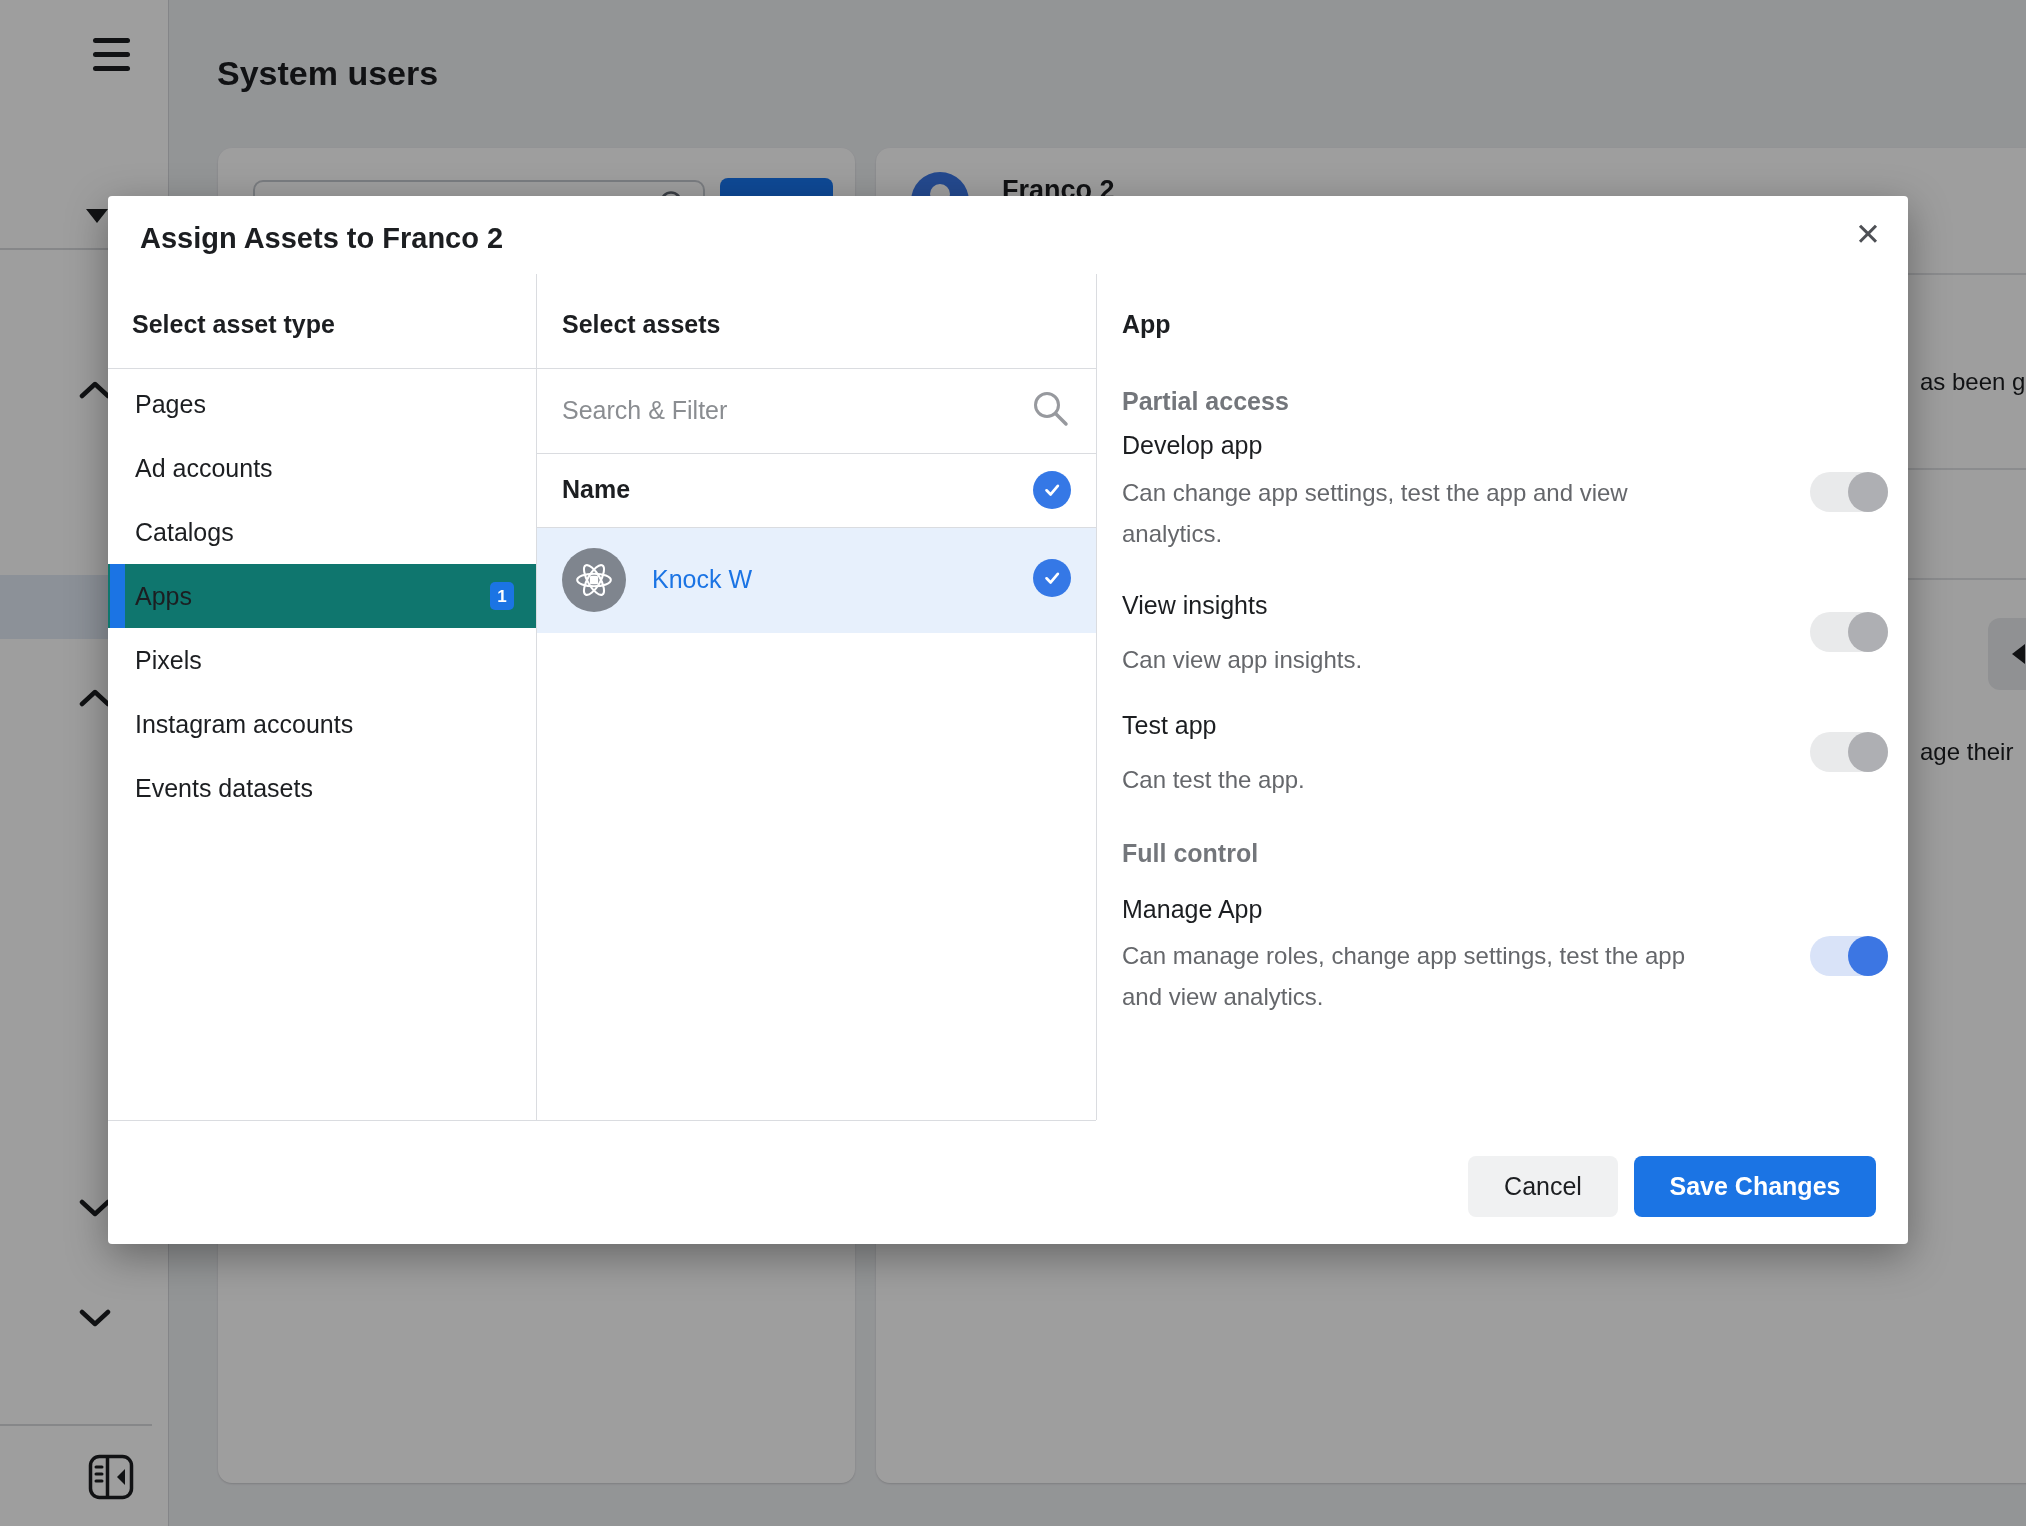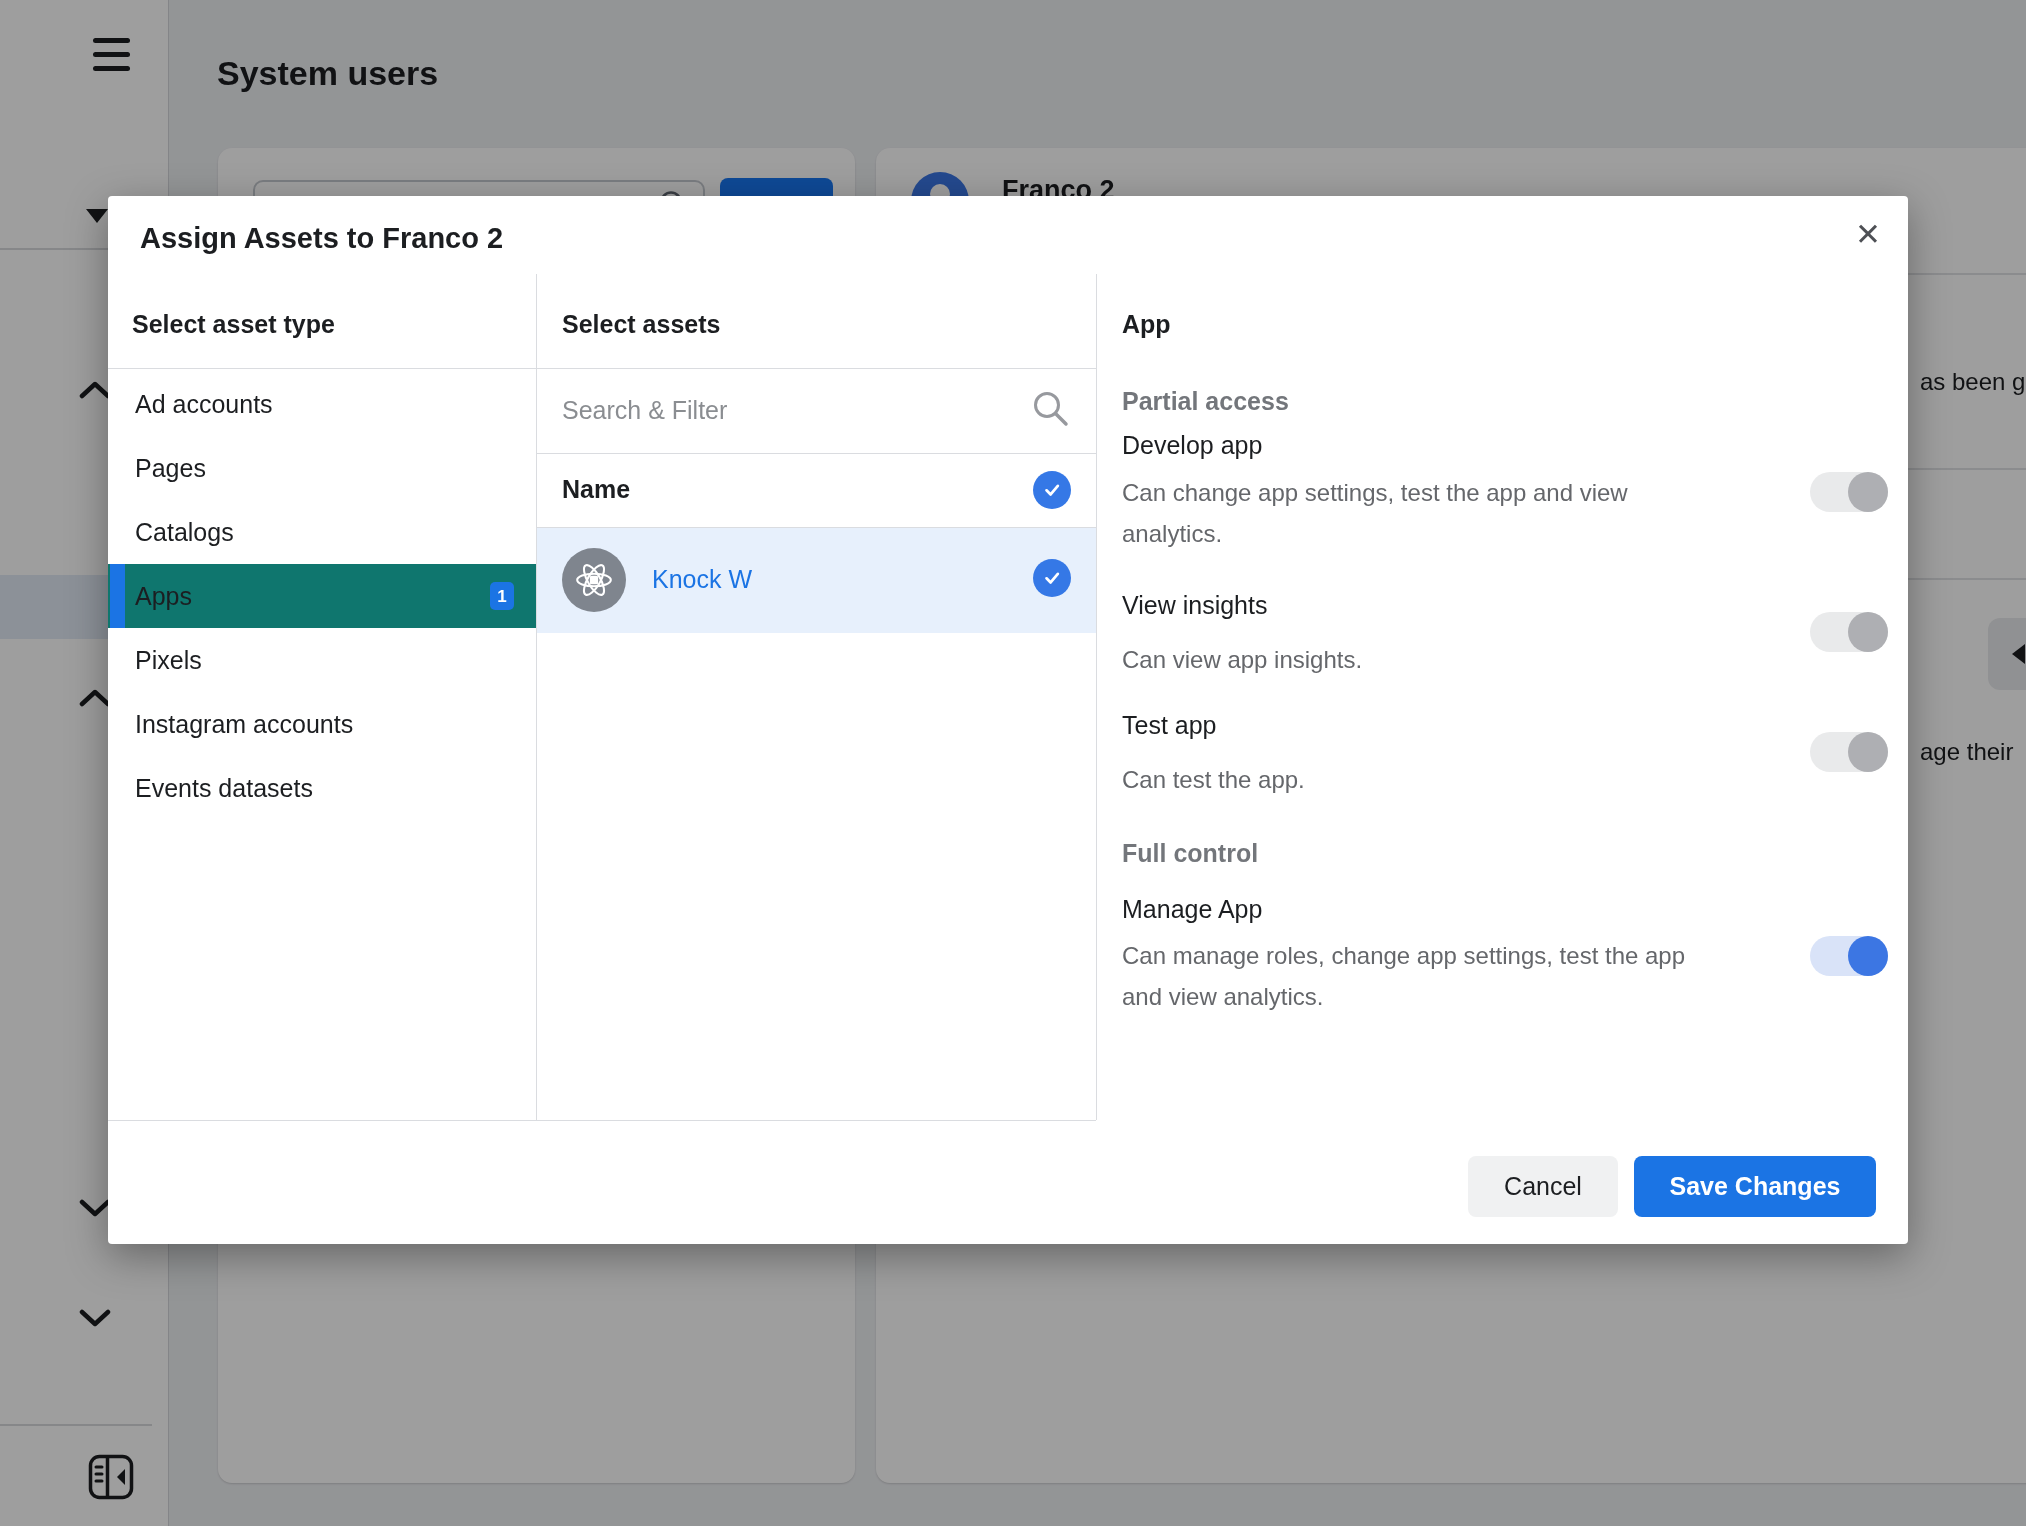--- a/index.html
+++ b/index.html
@@ -172,22 +172,22 @@
     <h2 class="modal-title">Assign Assets to Franco 2</h2>
     <div class="modal-close">✕</div>
 
     <div class="vd vd1"></div>
     <div class="vd vd2"></div>
     <div class="hd hd-top"></div>
     <div class="hd hd-bottom"></div>
 
     <div class="col-header ch1">Select asset type</div>
     <ul class="type-list">
+      <li>Pages</li>
       <li>Ad accounts</li>
-      <li>Pages</li>
       <li>Catalogs</li>
       <li class="selected">
         <span>Apps</span>
         <span class="badge">1</span>
       </li>
       <li>Pixels</li>
       <li>Instagram accounts</li>
       <li>Events datasets</li>
     </ul>
 

